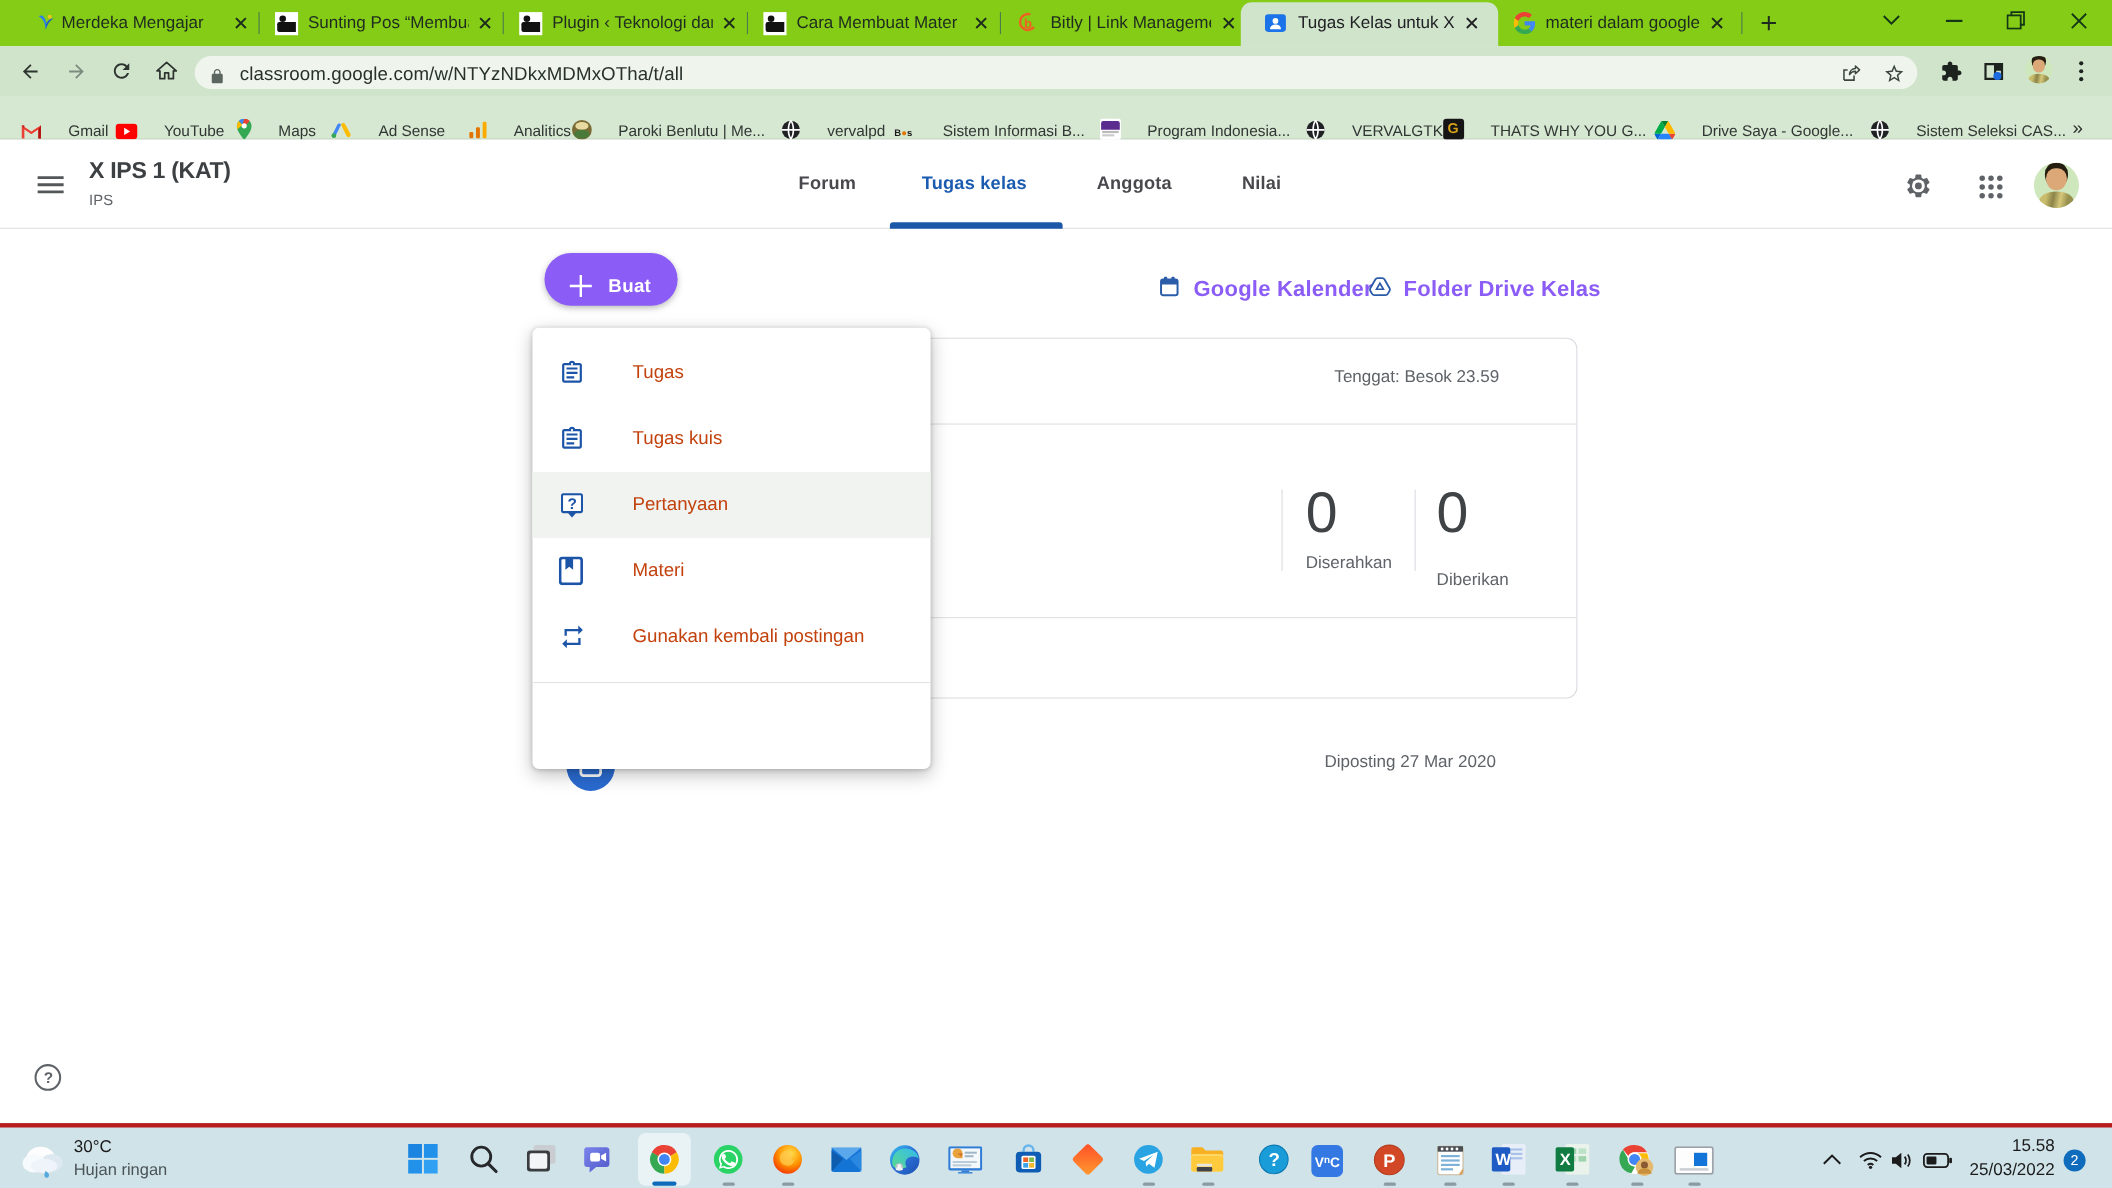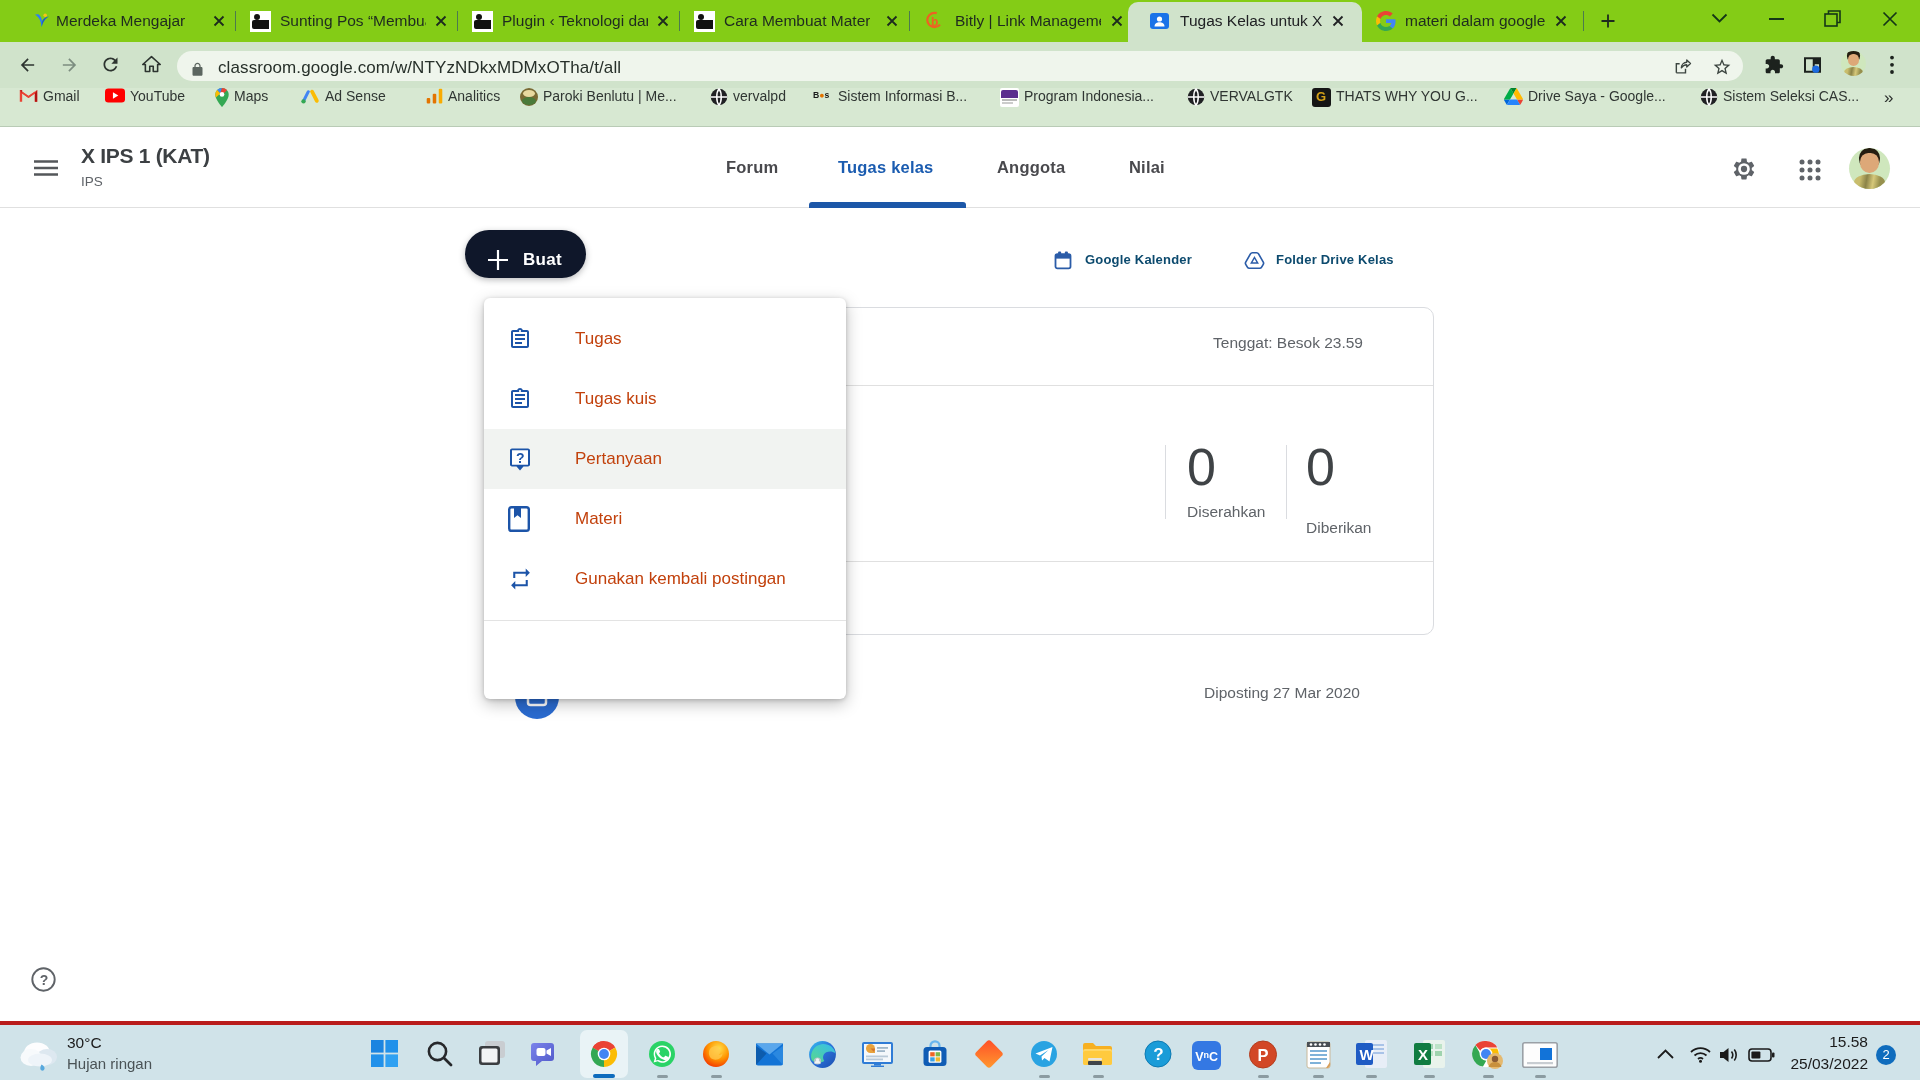--- a/index.html
+++ b/index.html
@@ -18,30 +18,30 @@
   .wpfav::before { content:""; position:absolute; left:4px; top:3px; width:6px; height:6px; border-radius:50%; background:#111; }
   .wpfav::after { content:""; position:absolute; left:2px; top:9px; width:17px; height:9px; background:#111; border-radius:2px 0 0 2px; }
   .avatarface { border-radius:50%; background:#cfe7bd; overflow:hidden; position:relative; }
   .avatarface::before { content:""; position:absolute; left:28%; top:13%; width:44%; height:47%; border-radius:46% 46% 52% 52%; background:#dda878; box-shadow:0 -4px 0 1px #241d10; }
   .avatarface::after { content:""; position:absolute; left:12%; top:64%; width:76%; height:42%; border-radius:50% 50% 0 0; background:linear-gradient(100deg,#c9bd6d 20%,#8b8348 40%,#d6c87a 60%,#97904e 80%); }
   
   #toolbar { left:0; top:42px; width:1920px; height:46px; background:#d0e3cb; }
   #omnibox { position:absolute; left:177px; top:9px; width:1566px; height:30px; border-radius:15px; background:#eff5ec; }
   
   #bookbar { left:0; top:88px; width:1920px; height:39px; background:#d7e8d2; border-bottom:1px solid #b9cbb6; }
-  .bm { position:absolute; top:0; height:39px; display:flex; align-items:flex-start; gap:5px; color:#303633; font-size:14px; }
+  .bm { position:absolute; top:0; height:39px; display:flex; align-items:flex-end; gap:24px; color:#303633; font-size:14px; }
   .bm svg, .bm .bmi { flex:0 0 auto; }
   
   #page { left:0; top:127px; width:1920px; height:894px; background:#fff; }
   #header { position:absolute; left:0; top:0; width:1920px; height:81px; border-bottom:1px solid #e0e0e0; background:#fff; }
   .navitem { position:absolute; top:0; height:80px; line-height:80px; font-size:16.5px; color:#49494d; font-weight:bold; letter-spacing:.2px; }
   #underline { position:absolute; left:809px; top:75px; width:157px; height:6px; background:#1c57a8; border-radius:3px 3px 0 0; }
   
-  #buat { position:absolute; left:465px; top:103px; width:121px; height:48px; border-radius:30px; background:#0f172a; box-shadow:0 2px 6px rgba(60,64,67,.35); color:#fff; }
-  .link { position:absolute; top:0; color:#0c4a6e; font-size:13px; font-weight:bold; letter-spacing:.2px; }
+  #buat { position:absolute; left:495px; top:103px; width:121px; height:48px; border-radius:30px; background:#8b5cf6; box-shadow:0 2px 6px rgba(60,64,67,.35); color:#fff; }
+  .link { position:absolute; top:0; color:#8b5cf6; font-size:20px; font-weight:bold; letter-spacing:.2px; }
   #card { position:absolute; left:520px; top:180px; width:914px; height:328px; background:#fff; border:1px solid #dadce0; border-radius:10px; }
   #menu { position:absolute; left:484px; top:171px; width:362px; height:401px; background:#fff; border-radius:6px; box-shadow:0 5px 16px rgba(0,0,0,.25), 0 1px 4px rgba(0,0,0,.18); }
   .mi { position:absolute; left:0; width:362px; height:60px; }
   .mi .txt { position:absolute; left:91px; top:50%; transform:translateY(-50%); font-size:17px; color:#c2410c; }
   .mi svg { position:absolute; left:24px; top:50%; transform:translateY(-50%); }
   
   #taskbar { left:0; top:1021px; width:1920px; height:59px; background:#d0e3e9; border-top:4px solid #b91c1c; }
   .dot { position:absolute; top:50px; width:18px; height:3px; border-radius:2px; background:#8b9ba1; }
 </style>
 </head>

